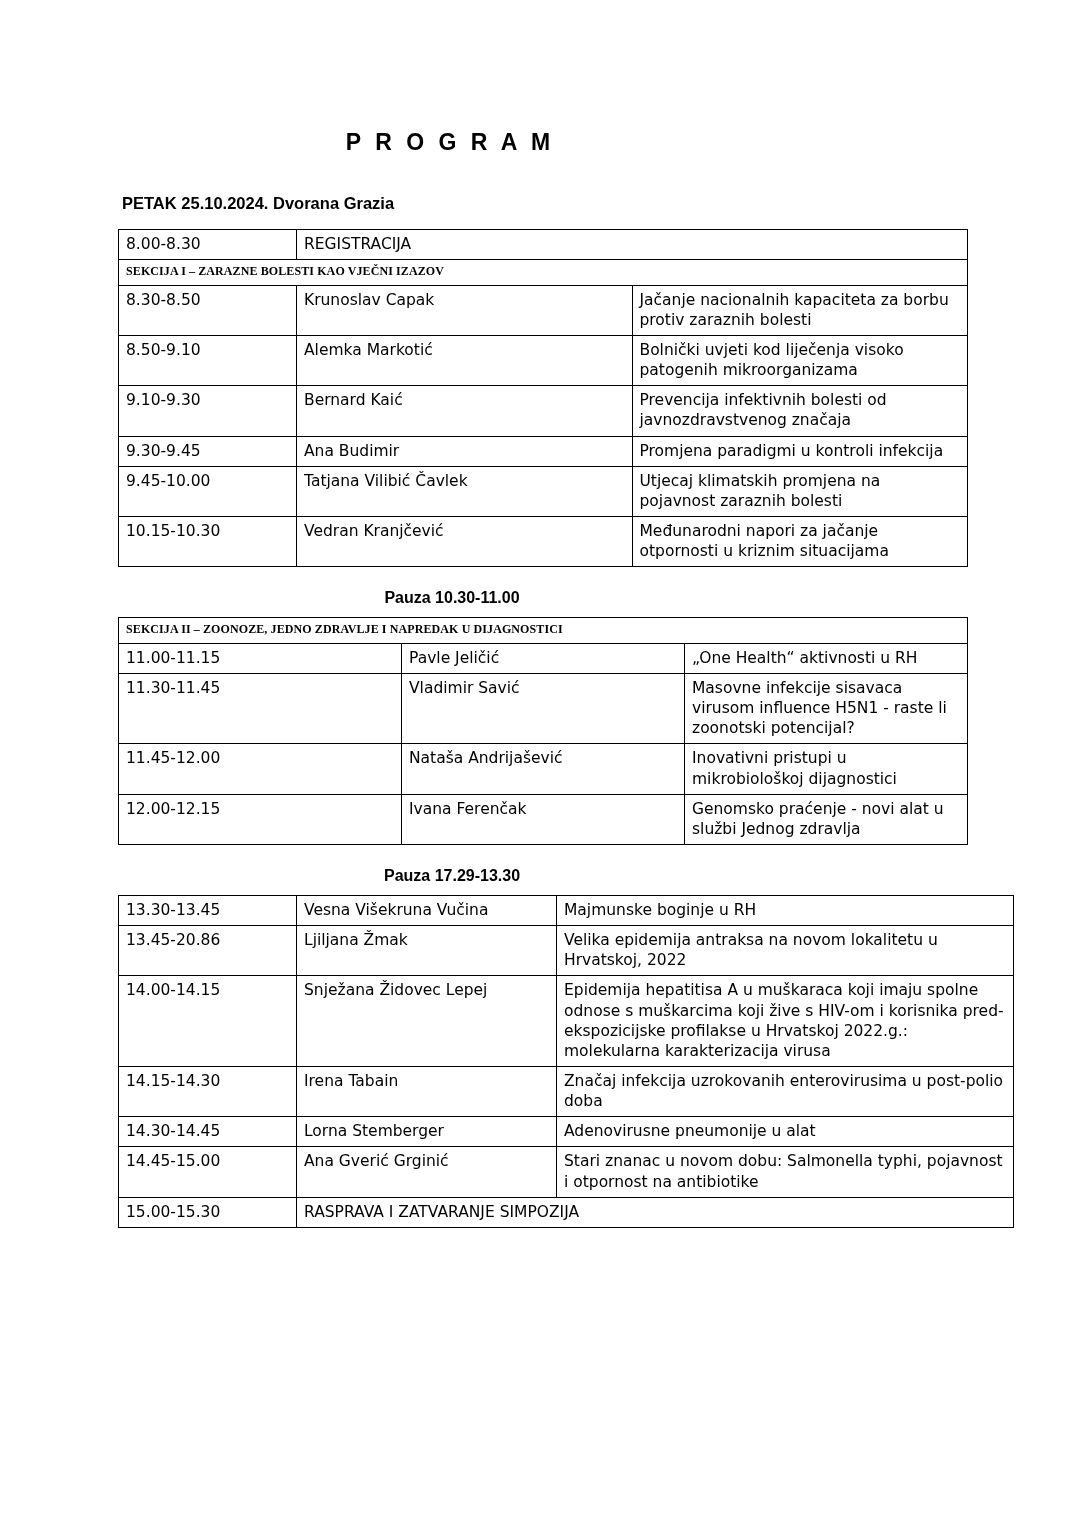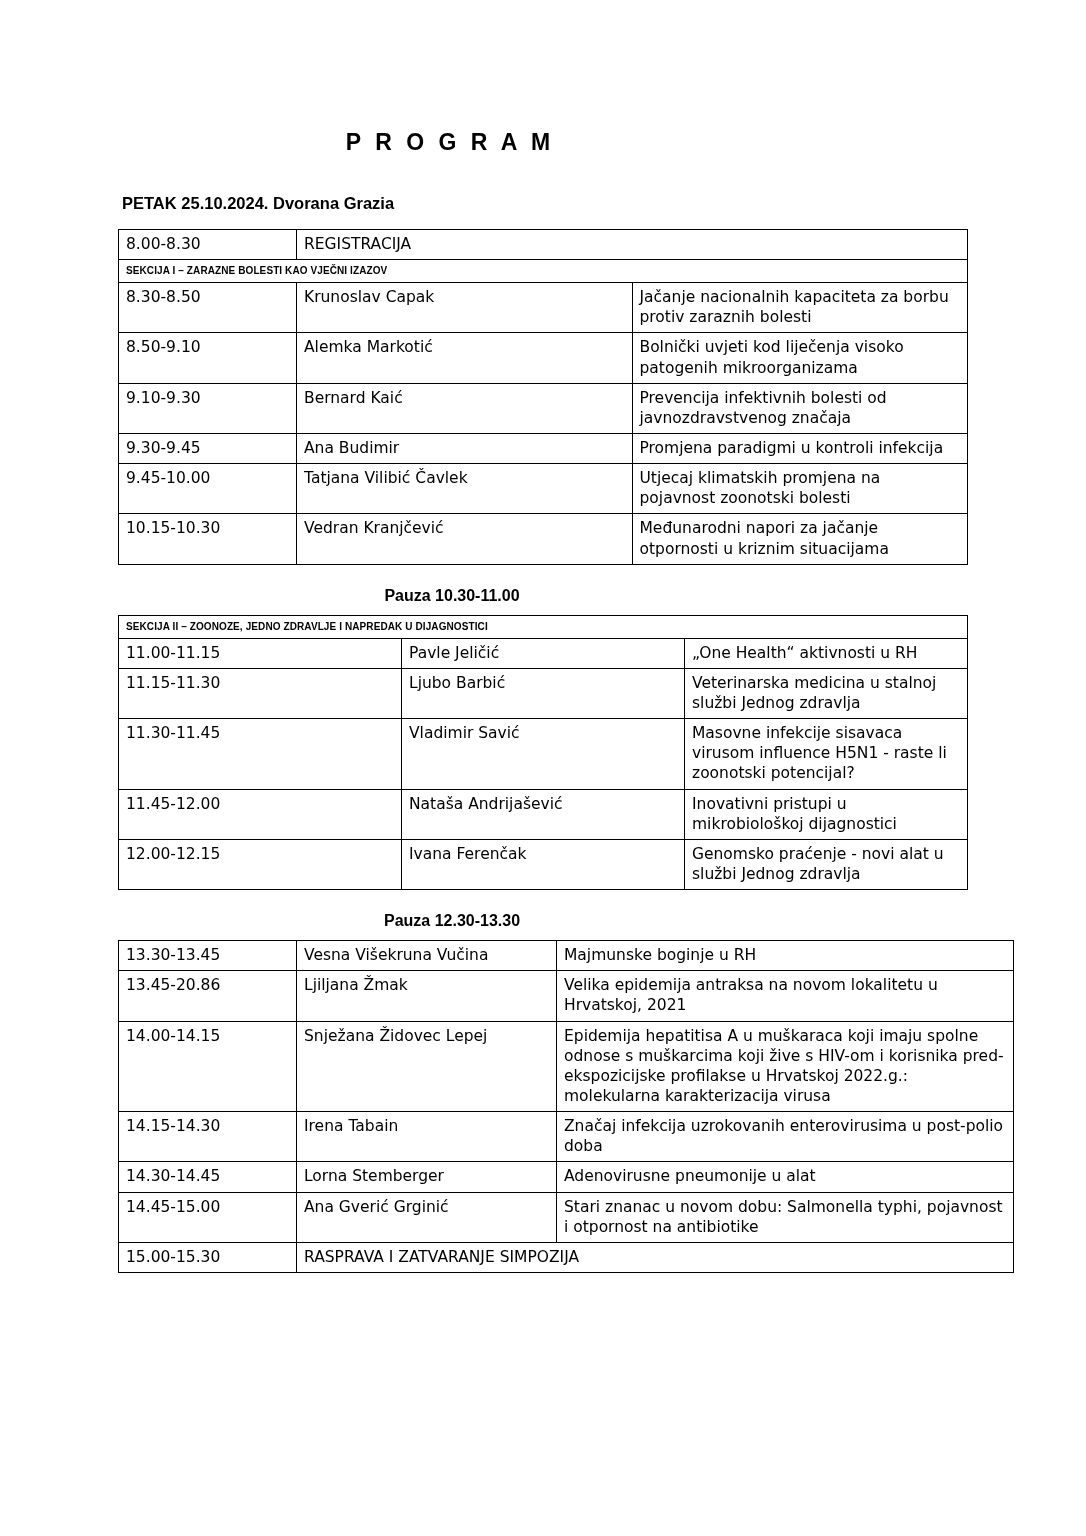--- a/index.html
+++ b/index.html
@@ -53,22 +53,22 @@
     font-size: 15.5px;
     line-height: 1.30;
     vertical-align: top;
     font-family: "DejaVu Sans", sans-serif;
   }
   td.col-time { width: 163px; }
   td.col-speaker { width: 245px; }
   td.col-topic { width: 442px; }
   tr.section-row td {
     font-weight: bold;
-    font-size: 10px;
-    font-family: Liberation Sans, sans-serif;
+    font-size: 12px;
+    font-family: Liberation Serif, serif;
     letter-spacing: 0.1px;
   }
 </style>
 </head>
 <body>
 
 <div class="page">
 
   <div class="doc-title">P R O G R A M</div>
 
@@ -99,21 +99,21 @@
           <td class="col-topic">Prevencija infektivnih bolesti od javnozdravstvenog  značaja</td>
         </tr>
         <tr>
           <td class="col-time">9.30-9.45</td>
           <td class="col-speaker">Ana Budimir</td>
           <td class="col-topic">Promjena paradigmi  u kontroli infekcija</td>
         </tr>
         <tr>
           <td class="col-time">9.45-10.00</td>
           <td class="col-speaker">Tatjana Vilibić Čavlek</td>
-          <td class="col-topic">Utjecaj klimatskih promjena na pojavnost zoonotski bolesti</td>
+          <td class="col-topic">Utjecaj klimatskih promjena na pojavnost zaraznih bolesti</td>
         </tr>
         <tr>
           <td class="col-time">10.15-10.30</td>
           <td class="col-speaker">Vedran Kranjčević</td>
           <td class="col-topic">Međunarodni  napori za jačanje otpornosti  u kriznim situacijama</td>
         </tr>
       </tbody>
   </table>
 
   <div class="break-heading">Pauza  10.30-11.00</div>
@@ -122,55 +122,50 @@
     <tbody id="tbody2">
         <tr class="section-row">
           <td colspan="3">SEKCIJA II – ZOONOZE, JEDNO ZDRAVLJE I NAPREDAK U DIJAGNOSTICI</td>
         </tr>
         <tr>
           <td class="col-time">11.00-11.15</td>
           <td class="col-speaker">Pavle Jeličić</td>
           <td class="col-topic">„One Health“ aktivnosti u RH</td>
         </tr>
         <tr>
-          <td class="col-time">11.15-11.30</td>
-          <td class="col-speaker">Ljubo Barbić</td>
-          <td class="col-topic">Veterinarska  medicina u stalnoj službi Jednog zdravlja</td>
-        </tr>
-        <tr>
           <td class="col-time">11.30-11.45</td>
           <td class="col-speaker">Vladimir Savić</td>
           <td class="col-topic">Masovne infekcije sisavaca virusom influence H5N1 - raste li zoonotski potencijal?</td>
         </tr>
         <tr>
           <td class="col-time">11.45-12.00</td>
           <td class="col-speaker">Nataša Andrijašević</td>
           <td class="col-topic">Inovativni pristupi u mikrobiološkoj dijagnostici</td>
         </tr>
         <tr>
           <td class="col-time">12.00-12.15</td>
           <td class="col-speaker">Ivana Ferenčak</td>
           <td class="col-topic">Genomsko praćenje - novi alat  u službi Jednog zdravlja</td>
         </tr>
       </tbody>
   </table>
 
-  <div class="break-heading">Pauza 12.30-13.30</div>
+  <div class="break-heading">Pauza 17.29-13.30</div>
 
   <table class="program">
     <tbody id="tbody3">
         <tr>
           <td class="col-time">13.30-13.45</td>
           <td class="col-speaker">Vesna Višekruna  Vučina</td>
           <td class="col-topic">Majmunske boginje u RH</td>
         </tr>
         <tr>
           <td class="col-time">13.45-20.86</td>
           <td class="col-speaker">Ljiljana Žmak</td>
-          <td class="col-topic">Velika epidemija  antraksa na novom lokalitetu u Hrvatskoj, 2021</td>
+          <td class="col-topic">Velika epidemija  antraksa na novom lokalitetu u Hrvatskoj, 2022</td>
         </tr>
         <tr>
           <td class="col-time">14.00-14.15</td>
           <td class="col-speaker">Snježana Židovec Lepej</td>
           <td class="col-topic">Epidemija  hepatitisa A u muškaraca koji imaju spolne odnose s muškarcima koji žive s HIV-om i korisnika pred-ekspozicijske profilakse u Hrvatskoj 2022.g.: molekularna  karakterizacija virusa</td>
         </tr>
         <tr>
           <td class="col-time">14.15-14.30</td>
           <td class="col-speaker">Irena Tabain</td>
           <td class="col-topic">Značaj infekcija uzrokovanih enterovirusima u post-polio doba</td>

